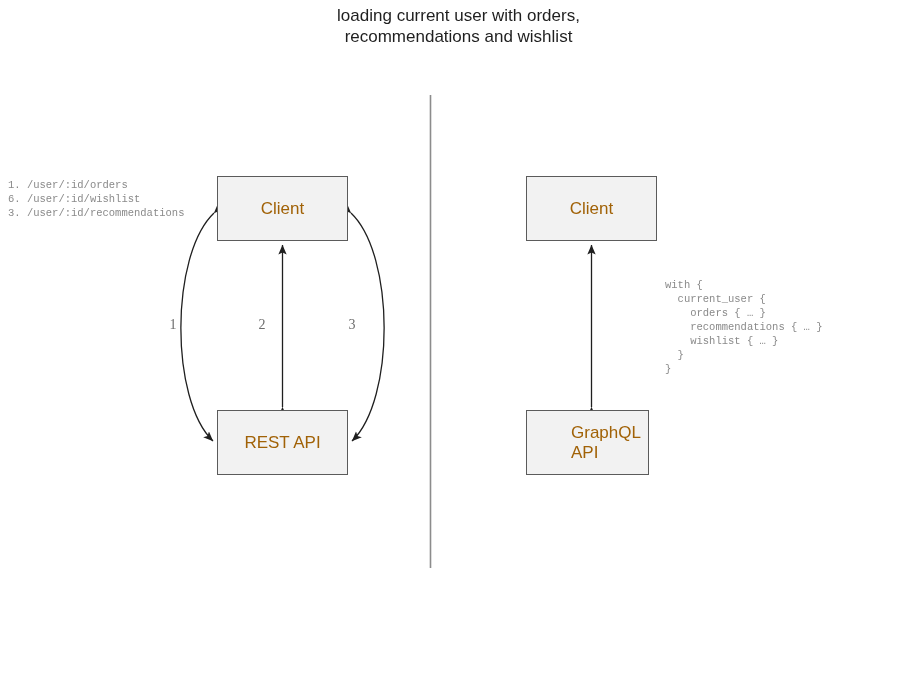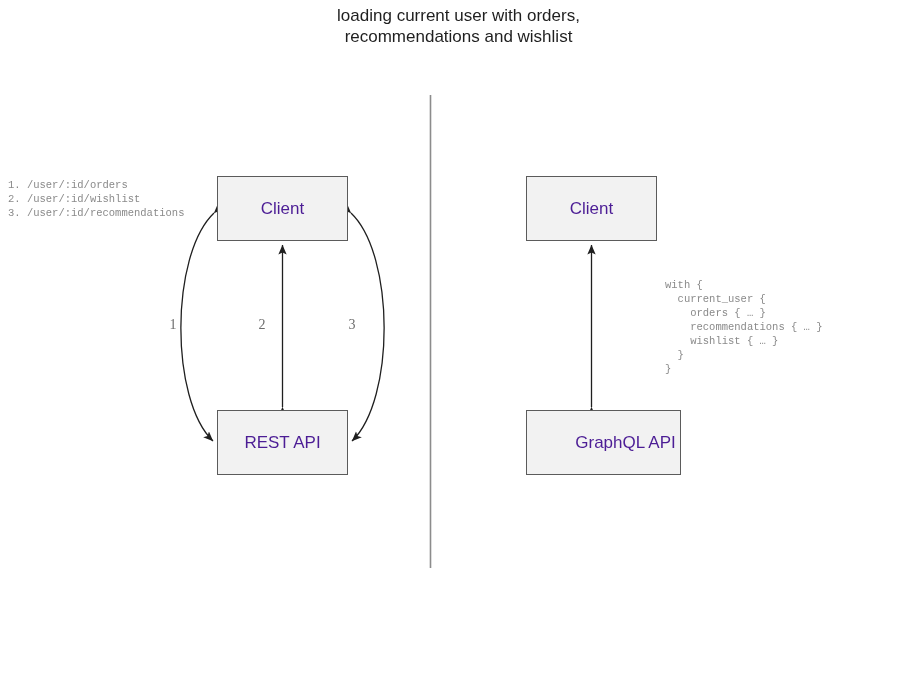--- a/index.html
+++ b/index.html
@@ -45,26 +45,26 @@
   
   .node {
     position: absolute;
     box-sizing: border-box;
     background: #f2f2f2;
     border: 1.4px solid #5b5b5b;
     display: flex;
     align-items: center;
     justify-content: center;
     font-size: 17px;
-    color: #4c1d95;
+    color: #a16207;
   }
   .node-rest-client  { left: 217px; top: 176px; width: 131px; height: 65px; }
   .node-rest-api     { left: 217px; top: 410px; width: 131px; height: 65px; }
   .node-gql-client   { left: 526px; top: 176px; width: 131px; height: 65px; }
-  .node-gql-api      { left: 526px; top: 410px; width: 155px; height: 65px; padding-left: 44px; }
+  .node-gql-api      { left: 526px; top: 410px; width: 123px; height: 65px; padding-left: 44px; }
 
   
   .edge-label {
     position: absolute;
     font-family: "Liberation Serif", serif;
     font-size: 14px;
     color: #6d6d6d;
     text-align: center;
     width: 16px;
   }
@@ -104,21 +104,21 @@
     <path d="M 214,213 C 170,255 170,400 213,441" fill="none" stroke="#1f1f1f" stroke-width="1.3" marker-start="url(#ah)" marker-end="url(#ah)"></path>
 
     <line x1="282.5" y1="407" x2="282.5" y2="245" stroke="#1f1f1f" stroke-width="1.3" marker-start="url(#ah)" marker-end="url(#ah)"></line>
 
     <path d="M 351,213 C 395,255 395,400 352,441" fill="none" stroke="#1f1f1f" stroke-width="1.3" marker-start="url(#ah)" marker-end="url(#ah)"></path>
 
     <line x1="591.5" y1="407" x2="591.5" y2="245" stroke="#1f1f1f" stroke-width="1.3" marker-start="url(#ah)" marker-end="url(#ah)"></line>
   </svg>
 
   <div class="code code-endpoints">1. /user/:id/orders
-2. /user/:id/wishlist
+6. /user/:id/wishlist
 3. /user/:id/recommendations</div>
 
   <div class="node node-rest-client">
     <span>Client</span>
   </div>
   <div class="node node-rest-api">
     <span>REST API</span>
   </div>
 
   <div class="node node-gql-client">

